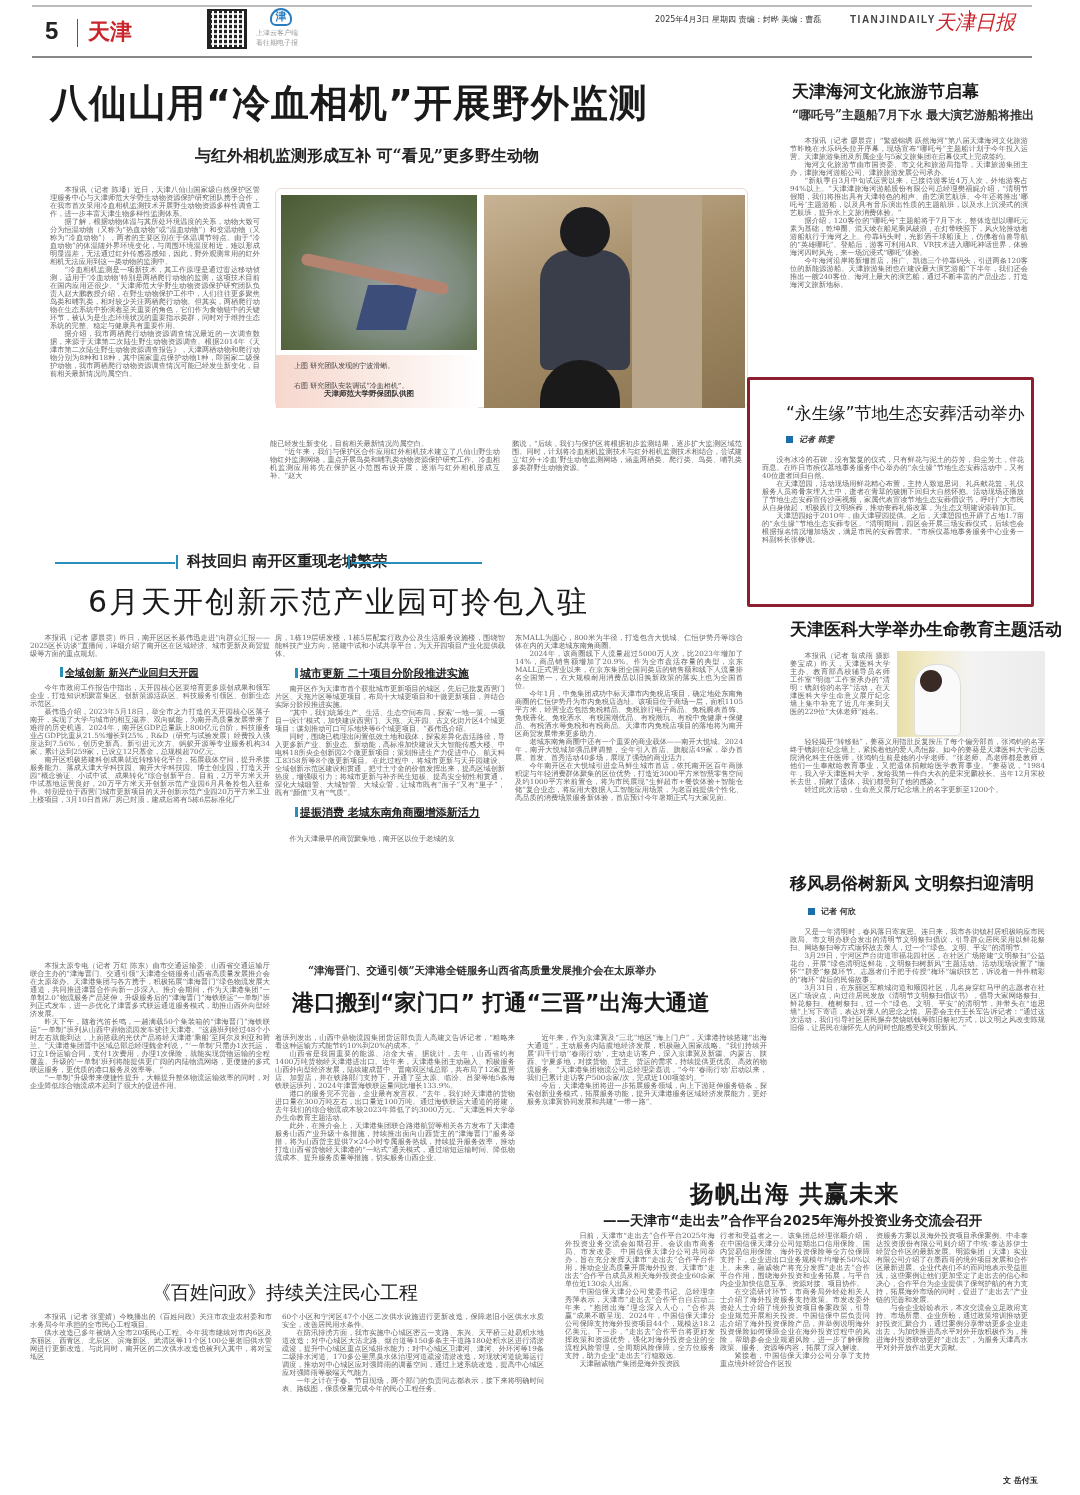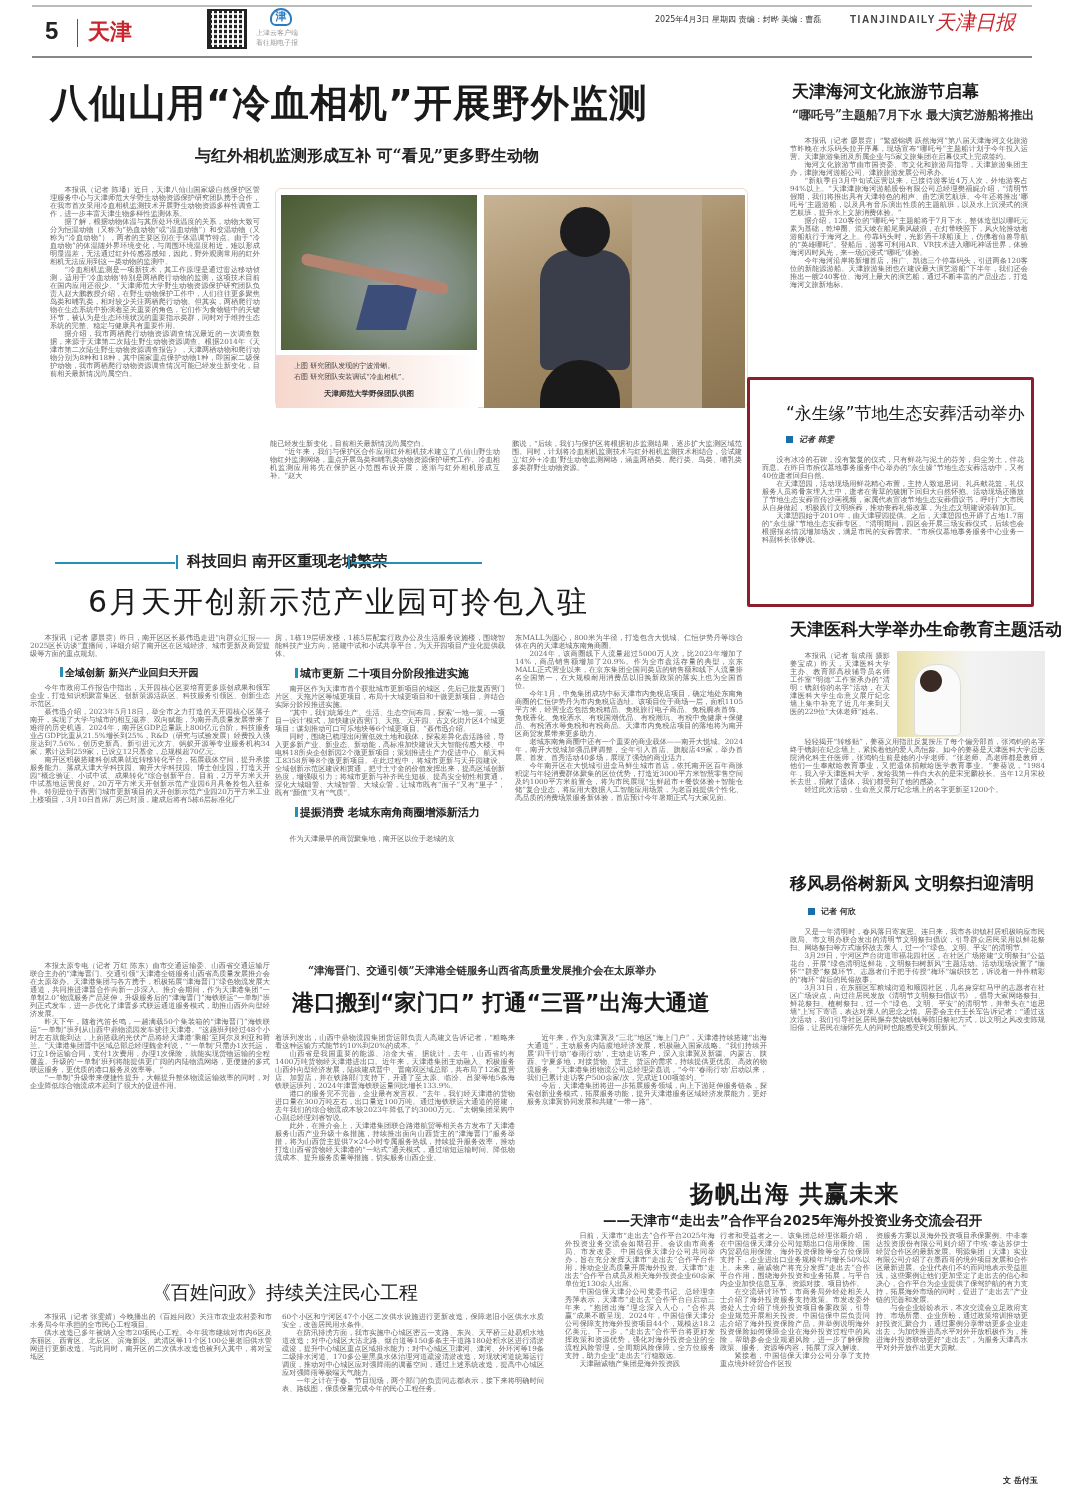--- a/index.html
+++ b/index.html
@@ -49,21 +49,21 @@
   .person-head { left: 560px; top: 207px; width: 50px; height: 50px; background: #1c1c1e; border-radius: 50%; }
   .tree { left: 632px; top: 195px; width: 70px; height: 213px; background: #b9a58a; }
   .hair2 { left: 540px; top: 360px; width: 80px; height: 48px; background: #1a1a1a; border-radius: 40px 40px 0 0; }
 
   
   .divline { height: 1.5px; background: #2a8fb8; }
   .divtick { width: 2px; height: 14px; background: #2a8fb8; }
   .kicker { font-size: 15px; font-weight: bold; color: #222; }
   .h-big2 { font-size: 30px; color: #1a1a1a; letter-spacing: 2px; }
 
-  .subhead { font-size: 10px; font-weight: bold; color: #222; }
+  .subhead { font-size: 10px; font-weight: bold; color: #222; text-decoration: underline; }
   .subhead::before { content: ""; display: inline-block; width: 3px; height: 10px; background: #2a8fb8; margin-right: 2px; vertical-align: -1px; }
 
   
   .r-h1 { font-size: 17px; font-weight: bold; color: #1a1a1a; }
   .r-sub { font-size: 12px; font-weight: bold; color: #333; }
   .highlight-box { left: 747px; top: 377px; width: 287px; height: 230px; border: 3px solid #8b1e2f; border-radius: 2px; background: #fff; }
   .reporter { font-size: 8px; color: #333; font-weight: bold; }
   .reporter::before { content: ""; display: inline-block; width: 7px; height: 7px; background: #1b6fa8; margin-right: 6px; vertical-align: -1px; }
   .med-photo { left: 897px; top: 651px; width: 148px; height: 86px; background:
       linear-gradient(90deg, #e8dfa8 0%, #f1ebc8 20%, #f3f3f3 50%, #ececec 100%); }
@@ -106,21 +106,21 @@
   <p class="body-text">“冷血相机监测是一项新技术，其工作原理是通过雷达移动侦测，适用于‘冷血动物’特别是两栖爬行动物的监测，这项技术目前在国内应用还很少。”天津师范大学野生动物资源保护研究团队负责人赵大鹏教授介绍，在野生动物保护工作中，人们往往更多聚焦鸟类和哺乳类，相对较少关注两栖爬行动物。但其实，两栖爬行动物在生态系统中扮演着至关重要的角色，它们作为食物链中的关键环节，被认为是生态环境状况的重要指示类群，同时对于维持生态系统的完整、稳定与健康具有重要作用。</p>
   <p class="body-text">据介绍，我市两栖爬行动物资源调查情况最近的一次调查数据，来源于天津第二次陆生野生动物资源调查。根据2014年《天津市第二次陆生野生动物资源调查报告》，天津两栖动物和爬行动物分别为8种和18种，其中国家重点保护动物1种，即国家二级保护动物，我市两栖爬行动物资源调查情况可能已经发生新变化，目前相关最新情况尚属空白。</p>
 </div>
 
 <div class="abs photo-frame"></div>
 <div class="abs photo-left"></div>
 <div class="abs cloth"></div>
 <div class="abs lizard"></div>
 <div class="abs caption-box">
   <div class="caption-1 serif" style="position:absolute; left:18px; top:6px;">上图  研究团队发现的宁波滑蜥。</div>
-  <div class="caption-2 serif" style="position:absolute; left:18px; top:17px;">右图  研究团队安装调试“冷血相机”。</div>
+  <div class="caption-2 serif" style="position:absolute; left:18px; top:26px;">右图  研究团队安装调试“冷血相机”。</div>
   <div class="caption-credit" style="position:absolute; left:48px; top:34px;">天津师范大学野保团队供图</div>
 </div>
 <div class="abs photo-right"></div>
 <div class="abs tree"></div>
 <div class="abs person"></div>
 <div class="abs person-head"></div>
 <div class="abs hair2"></div>
 
 <div class="abs serif" style="left:270px; top:440px; width:230px; height:90px; overflow:hidden;">
   <p class="body-text" style="text-indent:0">能已经发生新变化，目前相关最新情况尚属空白。</p>
@@ -204,21 +204,21 @@
 <div class="abs h-port" style="left:292px; top:988px;">港口搬到“家门口”  打通“三晋”出海大通道</div>
 
 <div class="abs serif" style="left:30px; top:962px; width:240px; height:290px; overflow:hidden;">
   <p class="body-text">本报太原专电（记者 万红 陈东）由市交通运输委、山西省交通运输厅联合主办的“津海晋门、交通引领”天津港全链服务山西省高质量发展推介会在太原举办。天津港集团与各方携手，积极拓展“津海晋门”绿色物流发展大通道，共同推进津晋合作向新一步深入。推介会期间，作为天津港集团“一单制2.0”物流服务产品延伸，升级服务后的“津海晋门”海铁联运“一单制”班列正式发车，进一步优化了津晋多式联运通道服务模式，助推山西外向型经济发展。</p>
   <p class="body-text">昨天下午，随着汽笛长鸣，一趟满载50个集装箱的“津海晋门”海铁联运“一单制”班列从山西中鼎物流园发车驶往天津港。“这趟班列经过48个小时左右就能到达，上面搭载的光伏产品将经天津港‘乘船’至阿尔及利亚和荷兰。”天津港集团晋中区域总部总经理魏金利说，“‘一单制’只需办1次托运，订立1份运输合同，支付1次费用，办理1次保险，就能实现货物运输的全程覆盖。升级的‘一单制’班列将能提供更广阔的内陆物流网络，更便捷的多式联运服务，更优质的港口服务及效率等。”</p>
   <p class="body-text">“一单制”升级带来便捷性提升，大幅提升整体物流运输效率的同时，对企业降低综合物流成本起到了很大的促进作用。</p>
 </div>
 <div class="abs serif" style="left:275px; top:1034px; width:240px; height:218px; overflow:hidden;">
   <p class="body-text" style="text-indent:0">着班列发出，山西中鼎物流园集团货运部负责人高建文告诉记者，“粗略来看这种运输方式能节约10%到20%的成本。”</p>
   <p class="body-text">山西省是我国重要的能源、冶金大省。据统计，去年，山西省约有1400万吨货物经天津港进出口。近年来，天津港集团主动融入、积极服务山西外向型经济发展，陆续建成晋中、晋南双区域总部，共布局了12家直营店、加盟店，并在铁路部门支持下，开通了至太原、临汾、吕梁等地5条海铁联运班列，2024年津晋海铁联运量同比增长133.9%。</p>
-  <p class="body-text">港口的服务完不完善，企业最有发言权。“去年，我们经天津港的货物进口量在300万吨左右，出口量近100万吨。通过海铁联运大通道的搭建，去年我们的综合物流成本较2023年降低了约3000万元。”太钢集团采购中心副总经理刘睿智说。</p>
+  <p class="body-text">港口的服务完不完善，企业最有发言权。“去年，我们经天津港的货物进口量在300万吨左右，出口量近100万吨。通过海铁联运大通道的搭建，去年我们的综合物流成本较2023年降低了约3000万元。”天津医科大学举办生命教育主题活动。</p>
   <p class="body-text">此外，在推介会上，天津港集团联合路港航贸等相关各方发布了天津港服务山西产业升级十条措施，持续推出面向山西货主的“津海晋门”服务举措，将为山西货主提供7×24小时专属服务热线，持续提升服务效率，推动打造山西省货物经天津港的“一站式”通关模式，通过缩短运输时间、降低物流成本、提升服务质量等措施，切实服务山西企业。</p>
 </div>
 <div class="abs serif" style="left:527px; top:1034px; width:240px; height:140px; overflow:hidden;">
   <p class="body-text">近年来，作为京津冀及“三北”地区“海上门户”，天津港持续搭建“出海大通道”，主动服务内陆腹地经济发展，积极融入国家战略。“我们持续开展‘四千行动’‘春雨行动’，主动走访客户，深入京津冀及新疆、内蒙古、陕西、宁夏多地，对接货物、货主、货运的需求，持续提供更优质、高效的物流服务。”天津港集团物流公司总经理栾磊说，“今年‘春雨行动’启动以来，我们已累计走访客户500余家/次，完成近100项签约。”</p>
   <p class="body-text">今后，天津港集团将进一步拓展服务领域，向上下游延伸服务链条，探索创新业务模式，拓展服务功能，提升天津港服务区域经济发展能力，更好服务京津冀协同发展和共建“一带一路”。</p>
 </div>
 
 <div class="abs h-sail" style="left:690px; top:1178px;">扬帆出海  共赢未来</div>
 <div class="abs h-sail-sub" style="left:603px; top:1212px;">——天津市“走出去”合作平台2025年海外投资业务交流会召开</div>
 

